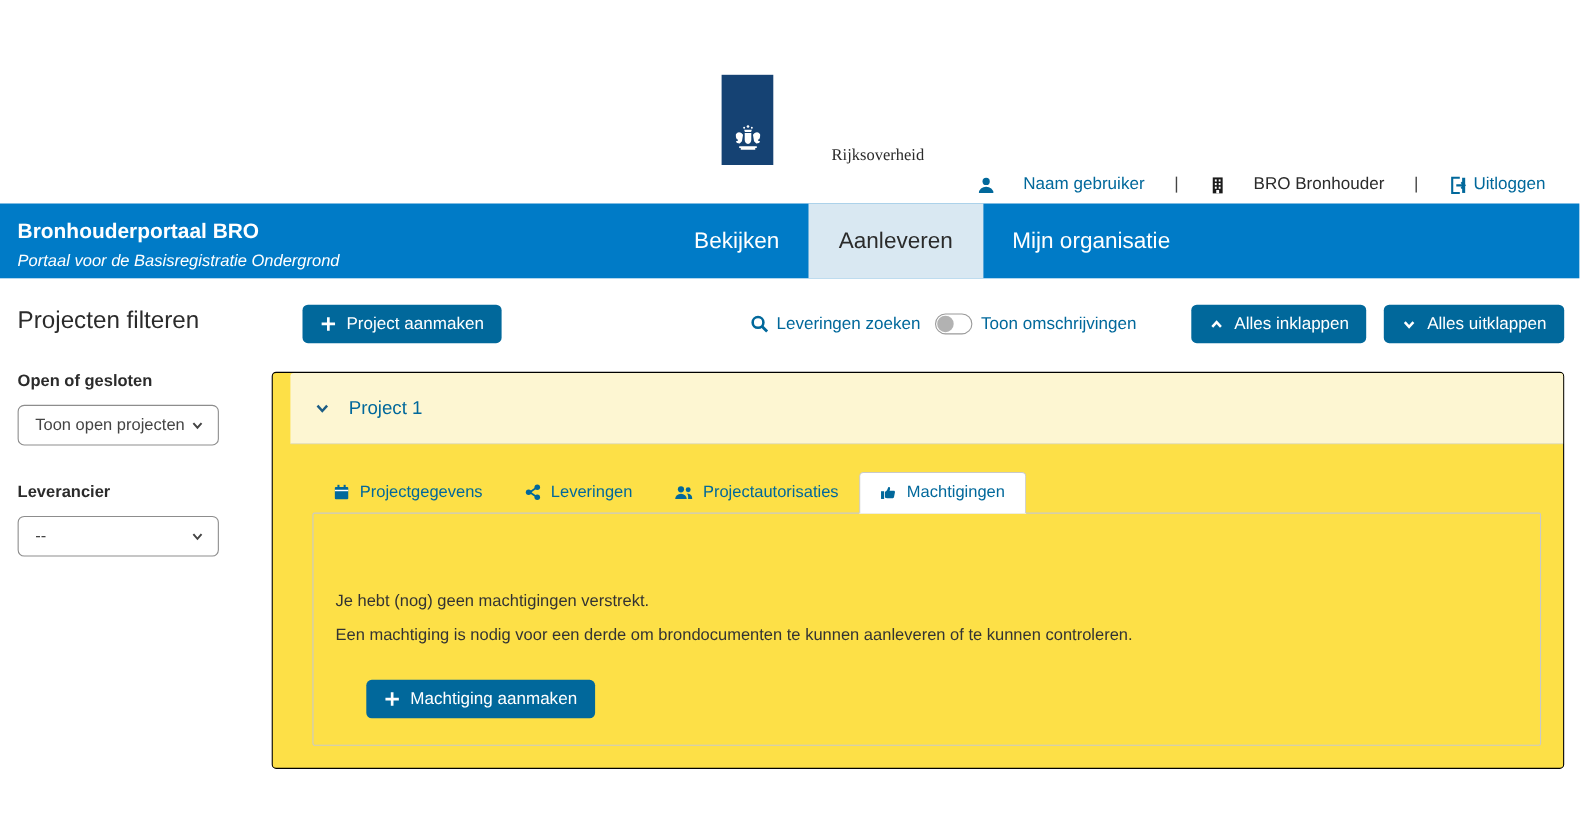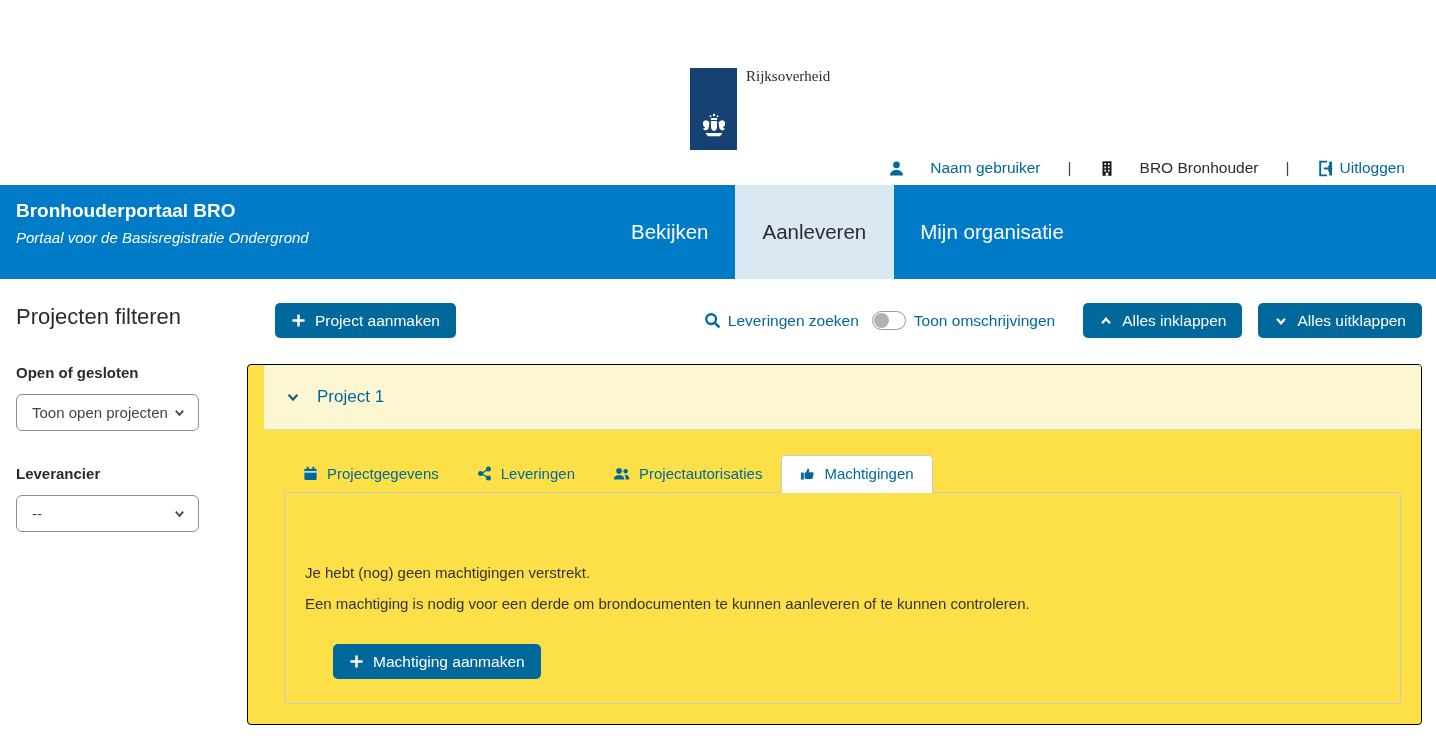--- a/index.html
+++ b/index.html
@@ -7,42 +7,42 @@
   body {
     font-family: "Liberation Sans", sans-serif;
     background: #ffffff;
     color: #2b2b2b;
     position: relative;
     overflow: hidden;
   }
 
   
   .top-header { position: relative; height: 185px; background: #fff; }
-  .logo-block { position: absolute; left: 690px; top: 68px; display: flex; align-items: flex-start; }
+  .logo-block { position: absolute; left: 656px; top: 68px; display: flex; align-items: flex-end; gap: 44px; }
   .logo-rect {
     width: 47px; height: 82px; background: #154273;
     display: flex; align-items: flex-end; justify-content: center;
     padding-bottom: 12px;
   }
   .logo-text {
     font-family: "Liberation Serif", serif;
     font-size: 15px; color: #2b2b2b; margin-left: 9px;
     position: relative; top: 0px;
   }
   .user-bar {
     position: absolute; right: 31px; bottom: 8px;
     display: flex; align-items: center; gap: 25px;
     font-size: 15.5px; color: #01689b;
   }
   .user-bar .sep { color: #444; padding: 0 2px; }
   .user-bar .org-name { color: #2b2b2b; }
   .user-bar a { color: #01689b; text-decoration: none; display: inline-flex; align-items: center; gap: 6px; cursor: pointer; }
 
   
-  .navbar { position: relative; height: 94px; background: #007bc7; }
+  .navbar { position: relative; height: 68px; background: #007bc7; }
   .brand { position: absolute; left: 16px; top: 15px; color: #fff; }
   .brand-title { font-size: 19px; font-weight: 700; }
   .brand-subtitle { font-size: 15px; font-style: italic; margin-top: 7px; font-weight: 400; }
   .nav-tabs { position: absolute; left: 607px; top: 0; height: 100%; display: flex; }
   .nav-tab {
     display: flex; align-items: center; padding: 0 24px;
     font-size: 20.5px; color: #ffffff; cursor: pointer; white-space: nowrap;
   }
   .nav-tab.active { background: #d9e8f2; color: #2b2b2b; padding: 0 28px; }
   .nav-tab + .nav-tab { margin-left: 2px; }
@@ -75,21 +75,21 @@
     color: #01689b; font-size: 15.5px; text-decoration: none; cursor: pointer;
   }
   .toggle {
     width: 34px; height: 19px; border: 1px solid #9a9a9a; border-radius: 10px;
     background: #fff; position: relative; margin: 0 8px 0 13px; cursor: pointer; flex: 0 0 34px;
   }
   .toggle-knob {
     position: absolute; left: 1px; top: 1px; width: 15px; height: 15px;
     border-radius: 50%; background: #b2b2b2;
   }
-  .toggle-label { color: #01689b; font-size: 15.5px; }
+  .toggle-label { color: #01689b; font-size: 15.5px; margin-right: 22px; }
   .toolbar-right .btn + .btn { margin-left: 16px; }
 
   
   .card { margin-top: 26px; border: 1px solid #000000; border-radius: 4px; background: #fde047; padding-left: 16px; }
   .card-header {
     background: #fdf6d2; border-bottom: 1px solid #d6d6c6;
     height: 65px; display: flex; align-items: center; padding-left: 22px;
     border-radius: 3px 3px 0 0; cursor: pointer;
   }
   .card-title { color: #01689b; font-size: 17px; margin-left: 17px; }

